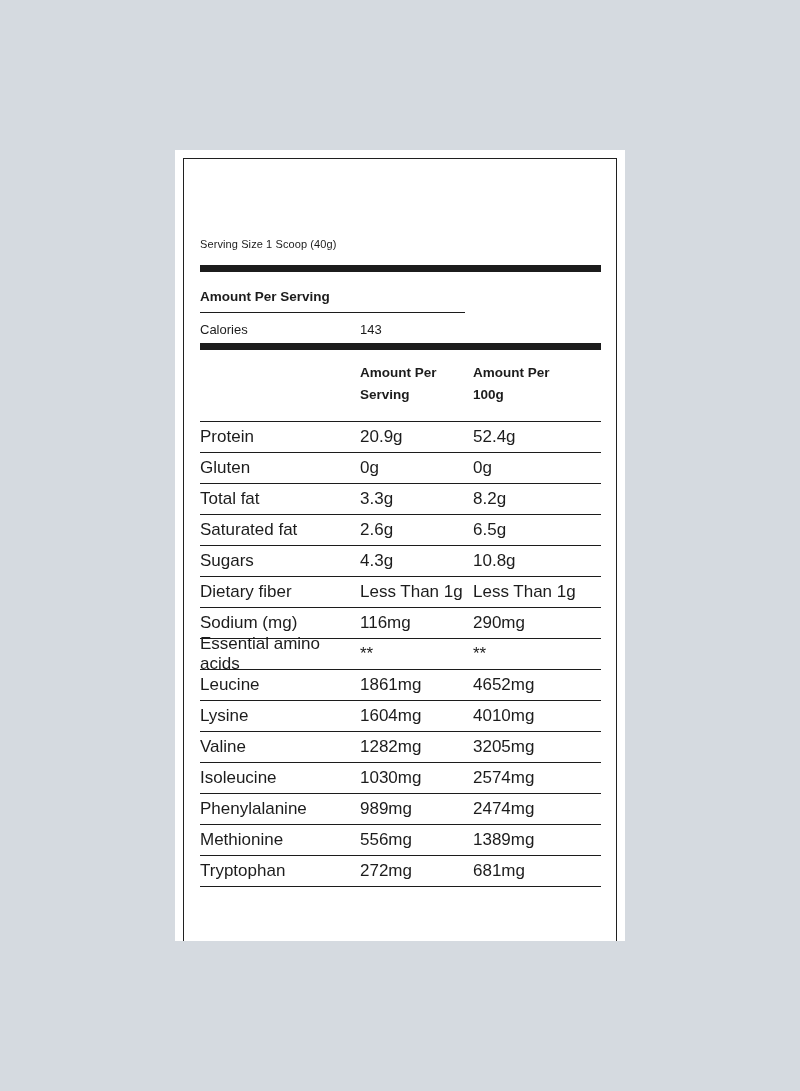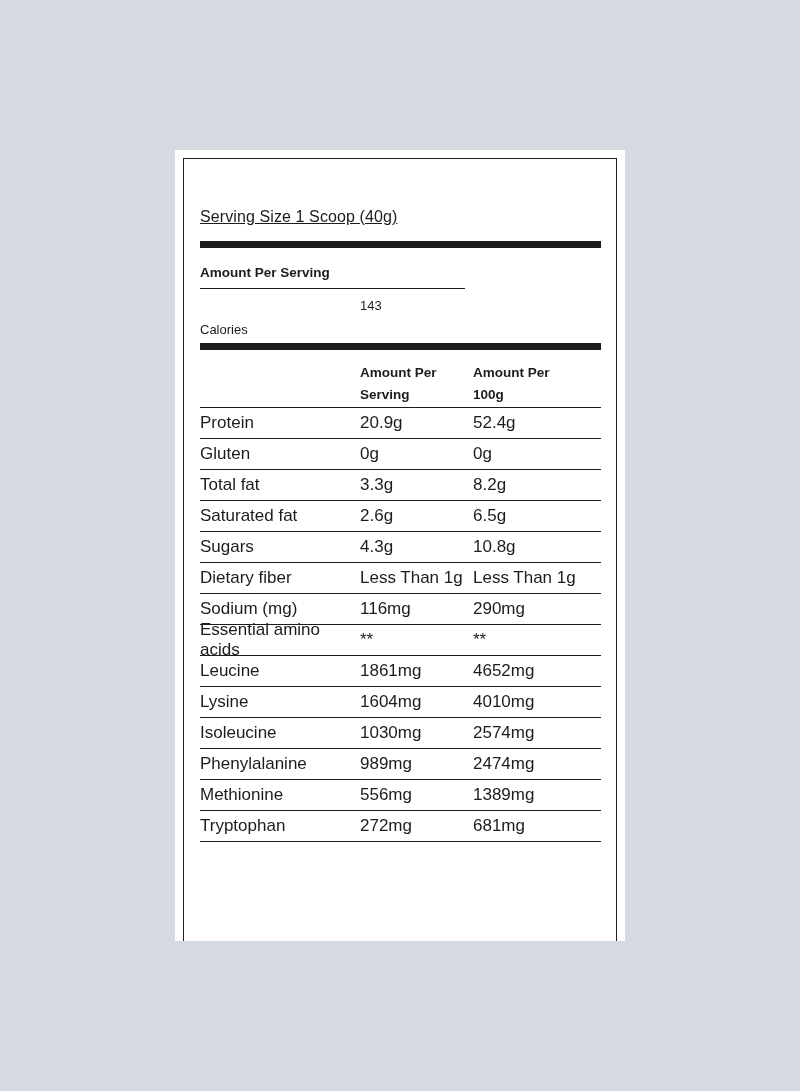--- a/index.html
+++ b/index.html
@@ -28,24 +28,23 @@
     height: 930px; 
     border: 1px solid #202020;
   }
   .content {
     position: absolute;
     left: 25px;
     top: 0;
     width: 401px;
   }
   .serving-size {
-    margin-top: 58px;
-    font-size: 16px;
+    margin-top: 88px;
+    font-size: 11px;
     letter-spacing: 0.1px;
-    text-decoration: underline;
   }
   .thick-bar {
     height: 7px;
     background: #1c1c1c;
   }
   .bar-1 { margin-top: 15px; }
   .bar-2 { margin-top: 6px; }
   .section-header {
     margin-top: 17px;
     font-size: 13.5px;
@@ -57,23 +56,23 @@
     width: 265px;
     margin-top: 8px;
   }
   .calories-row {
     display: flex;
     margin-top: 9px;
     margin-bottom: 0;
     font-size: 13px;
     line-height: 15px;
   }
-  .calories-row .c-label { width: 160px; margin-top: 24px; }
+  .calories-row .c-label { width: 160px; }
   .table-header {
-    height: 58px;
+    height: 72px;
     border-bottom: 1px solid #1c1c1c;
     display: flex;
     padding-top: 12px;
     font-size: 13.5px;
     font-weight: bold;
     line-height: 22px;
   }
   .cell-name   { width: 160px; }
   .cell-serv   { width: 113px; }
   .cell-100    { width: 128px; }
@@ -174,20 +173,25 @@
     <div class="cell-serv">1861mg</div>
     <div class="cell-100">4652mg</div>
   </div>
 
   <div class="row">
     <div class="cell-name">Lysine</div>
     <div class="cell-serv">1604mg</div>
     <div class="cell-100">4010mg</div>
   </div>
 
+  <div class="row">
+    <div class="cell-name">Valine</div>
+    <div class="cell-serv">1282mg</div>
+    <div class="cell-100">3205mg</div>
+  </div>
 
   <div class="row">
     <div class="cell-name">Isoleucine</div>
     <div class="cell-serv">1030mg</div>
     <div class="cell-100">2574mg</div>
   </div>
 
   <div class="row">
     <div class="cell-name">Phenylalanine</div>
     <div class="cell-serv">989mg</div>

